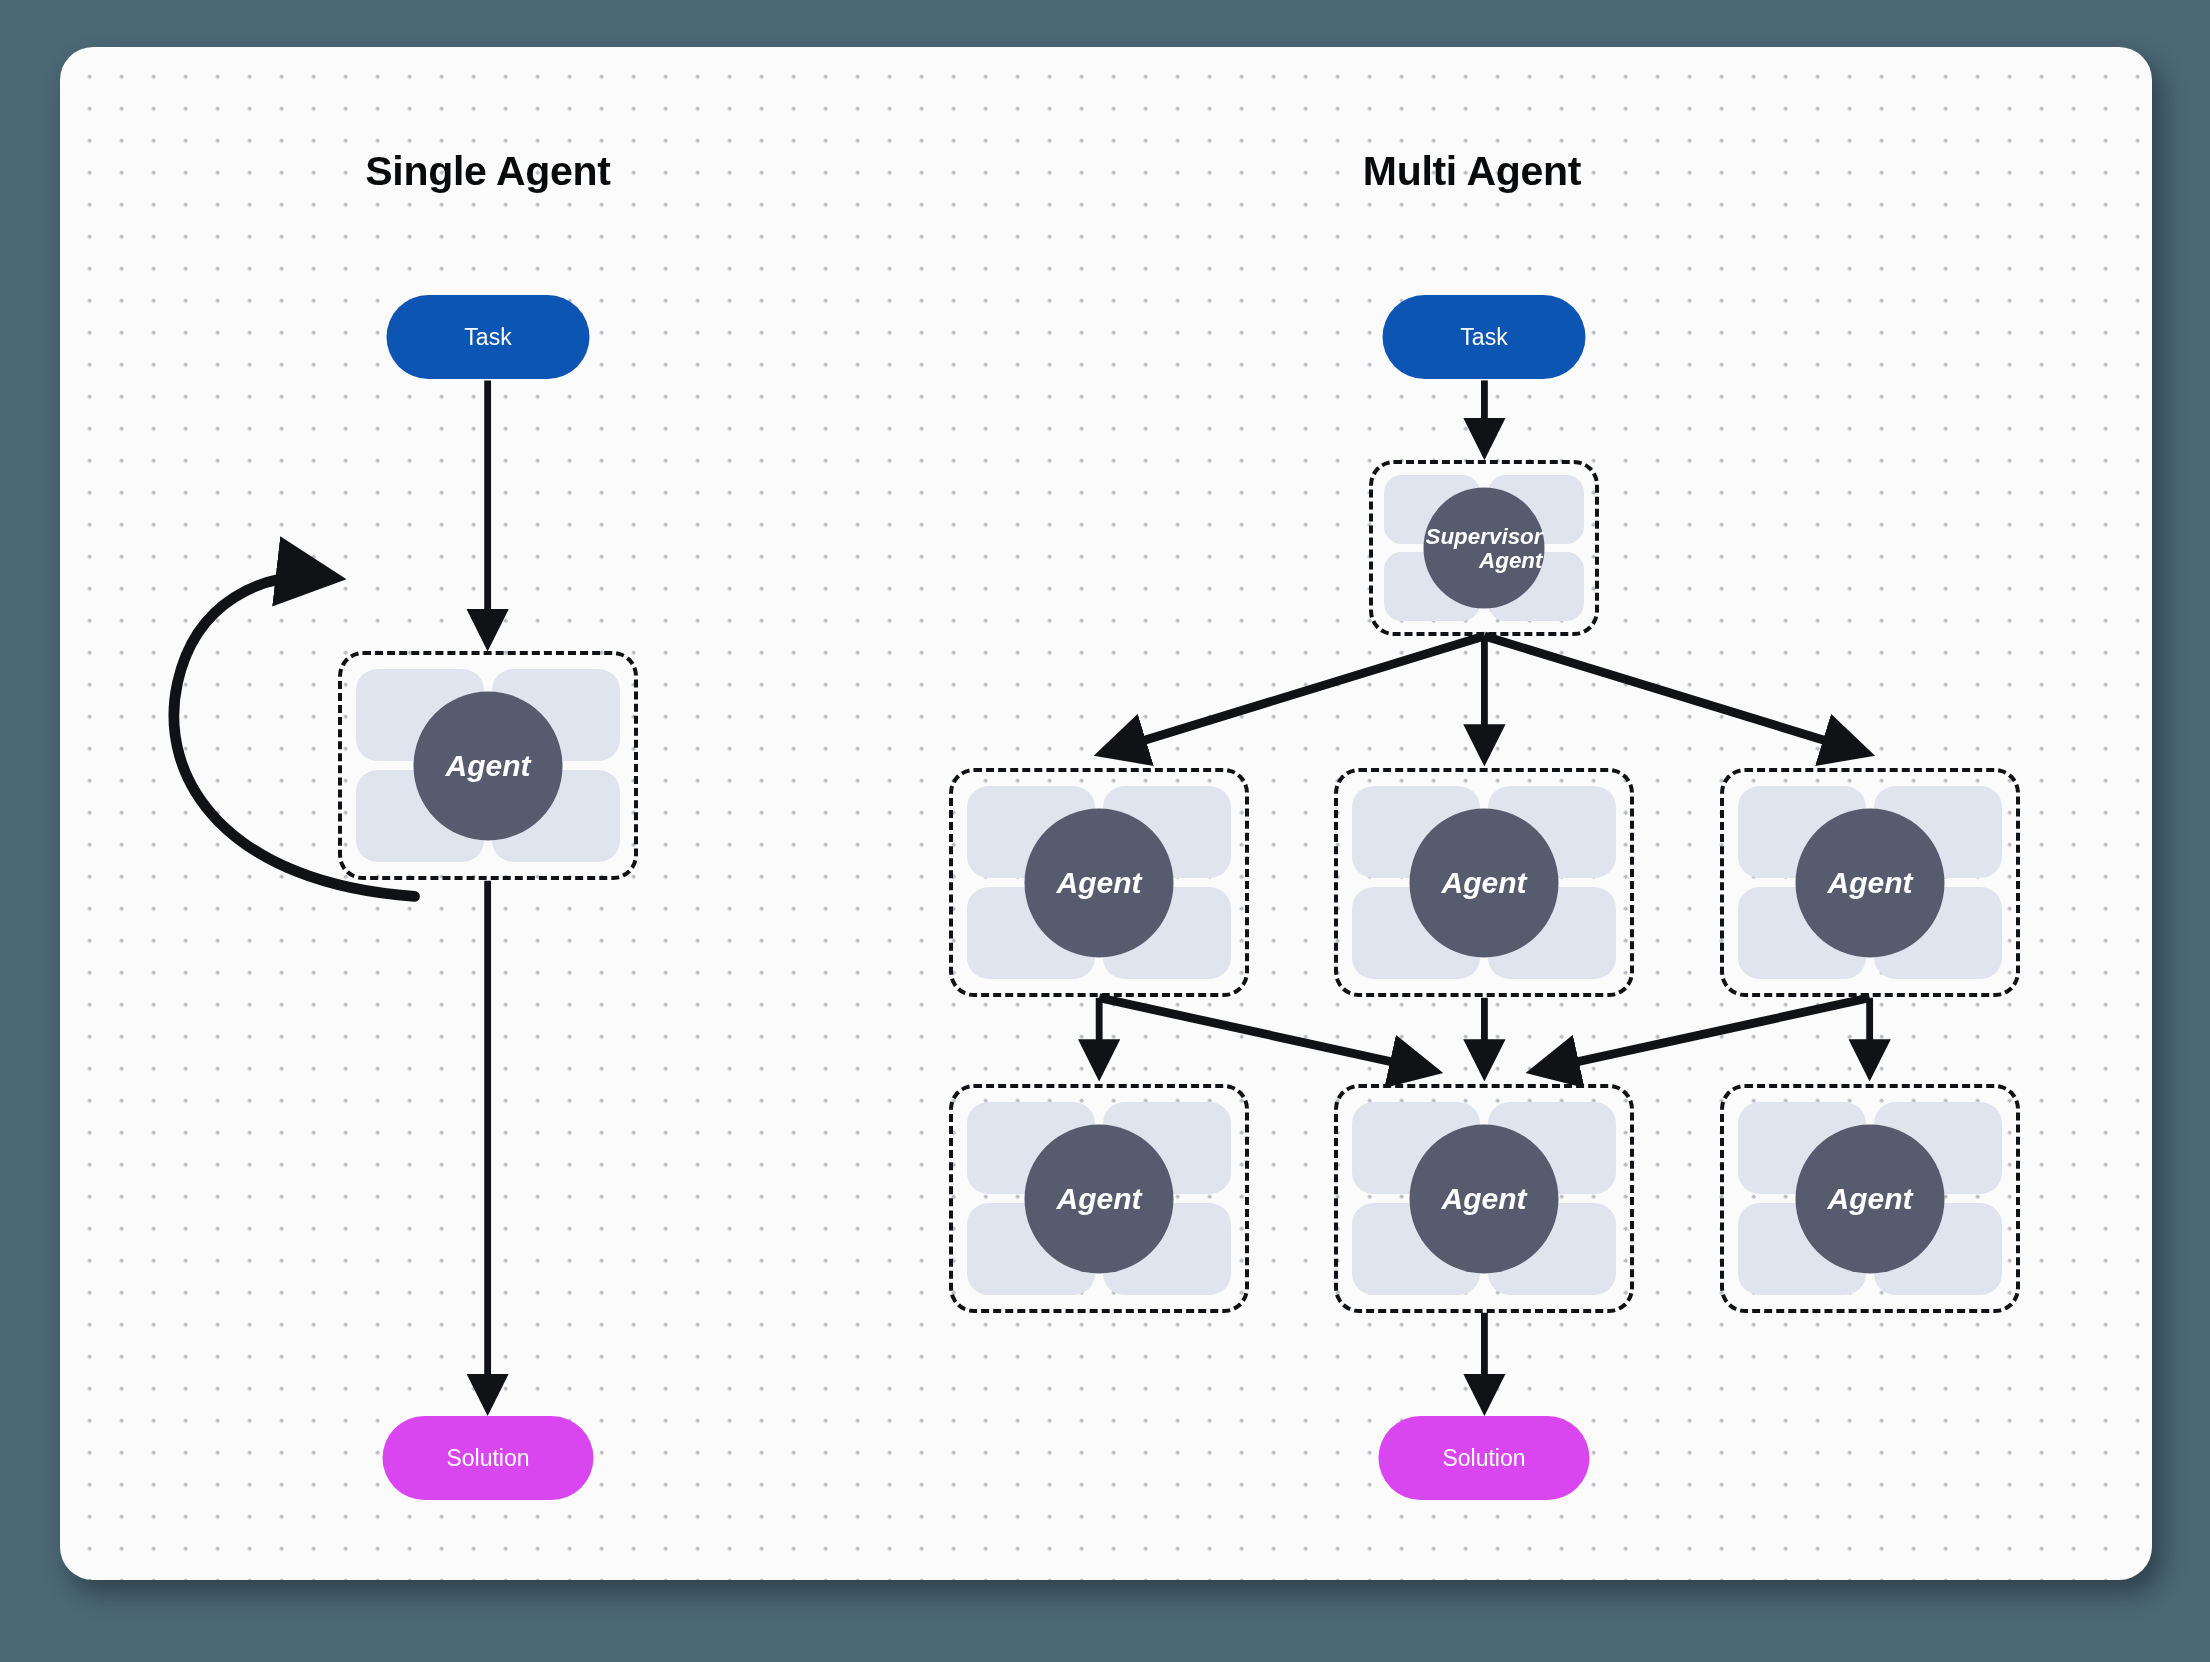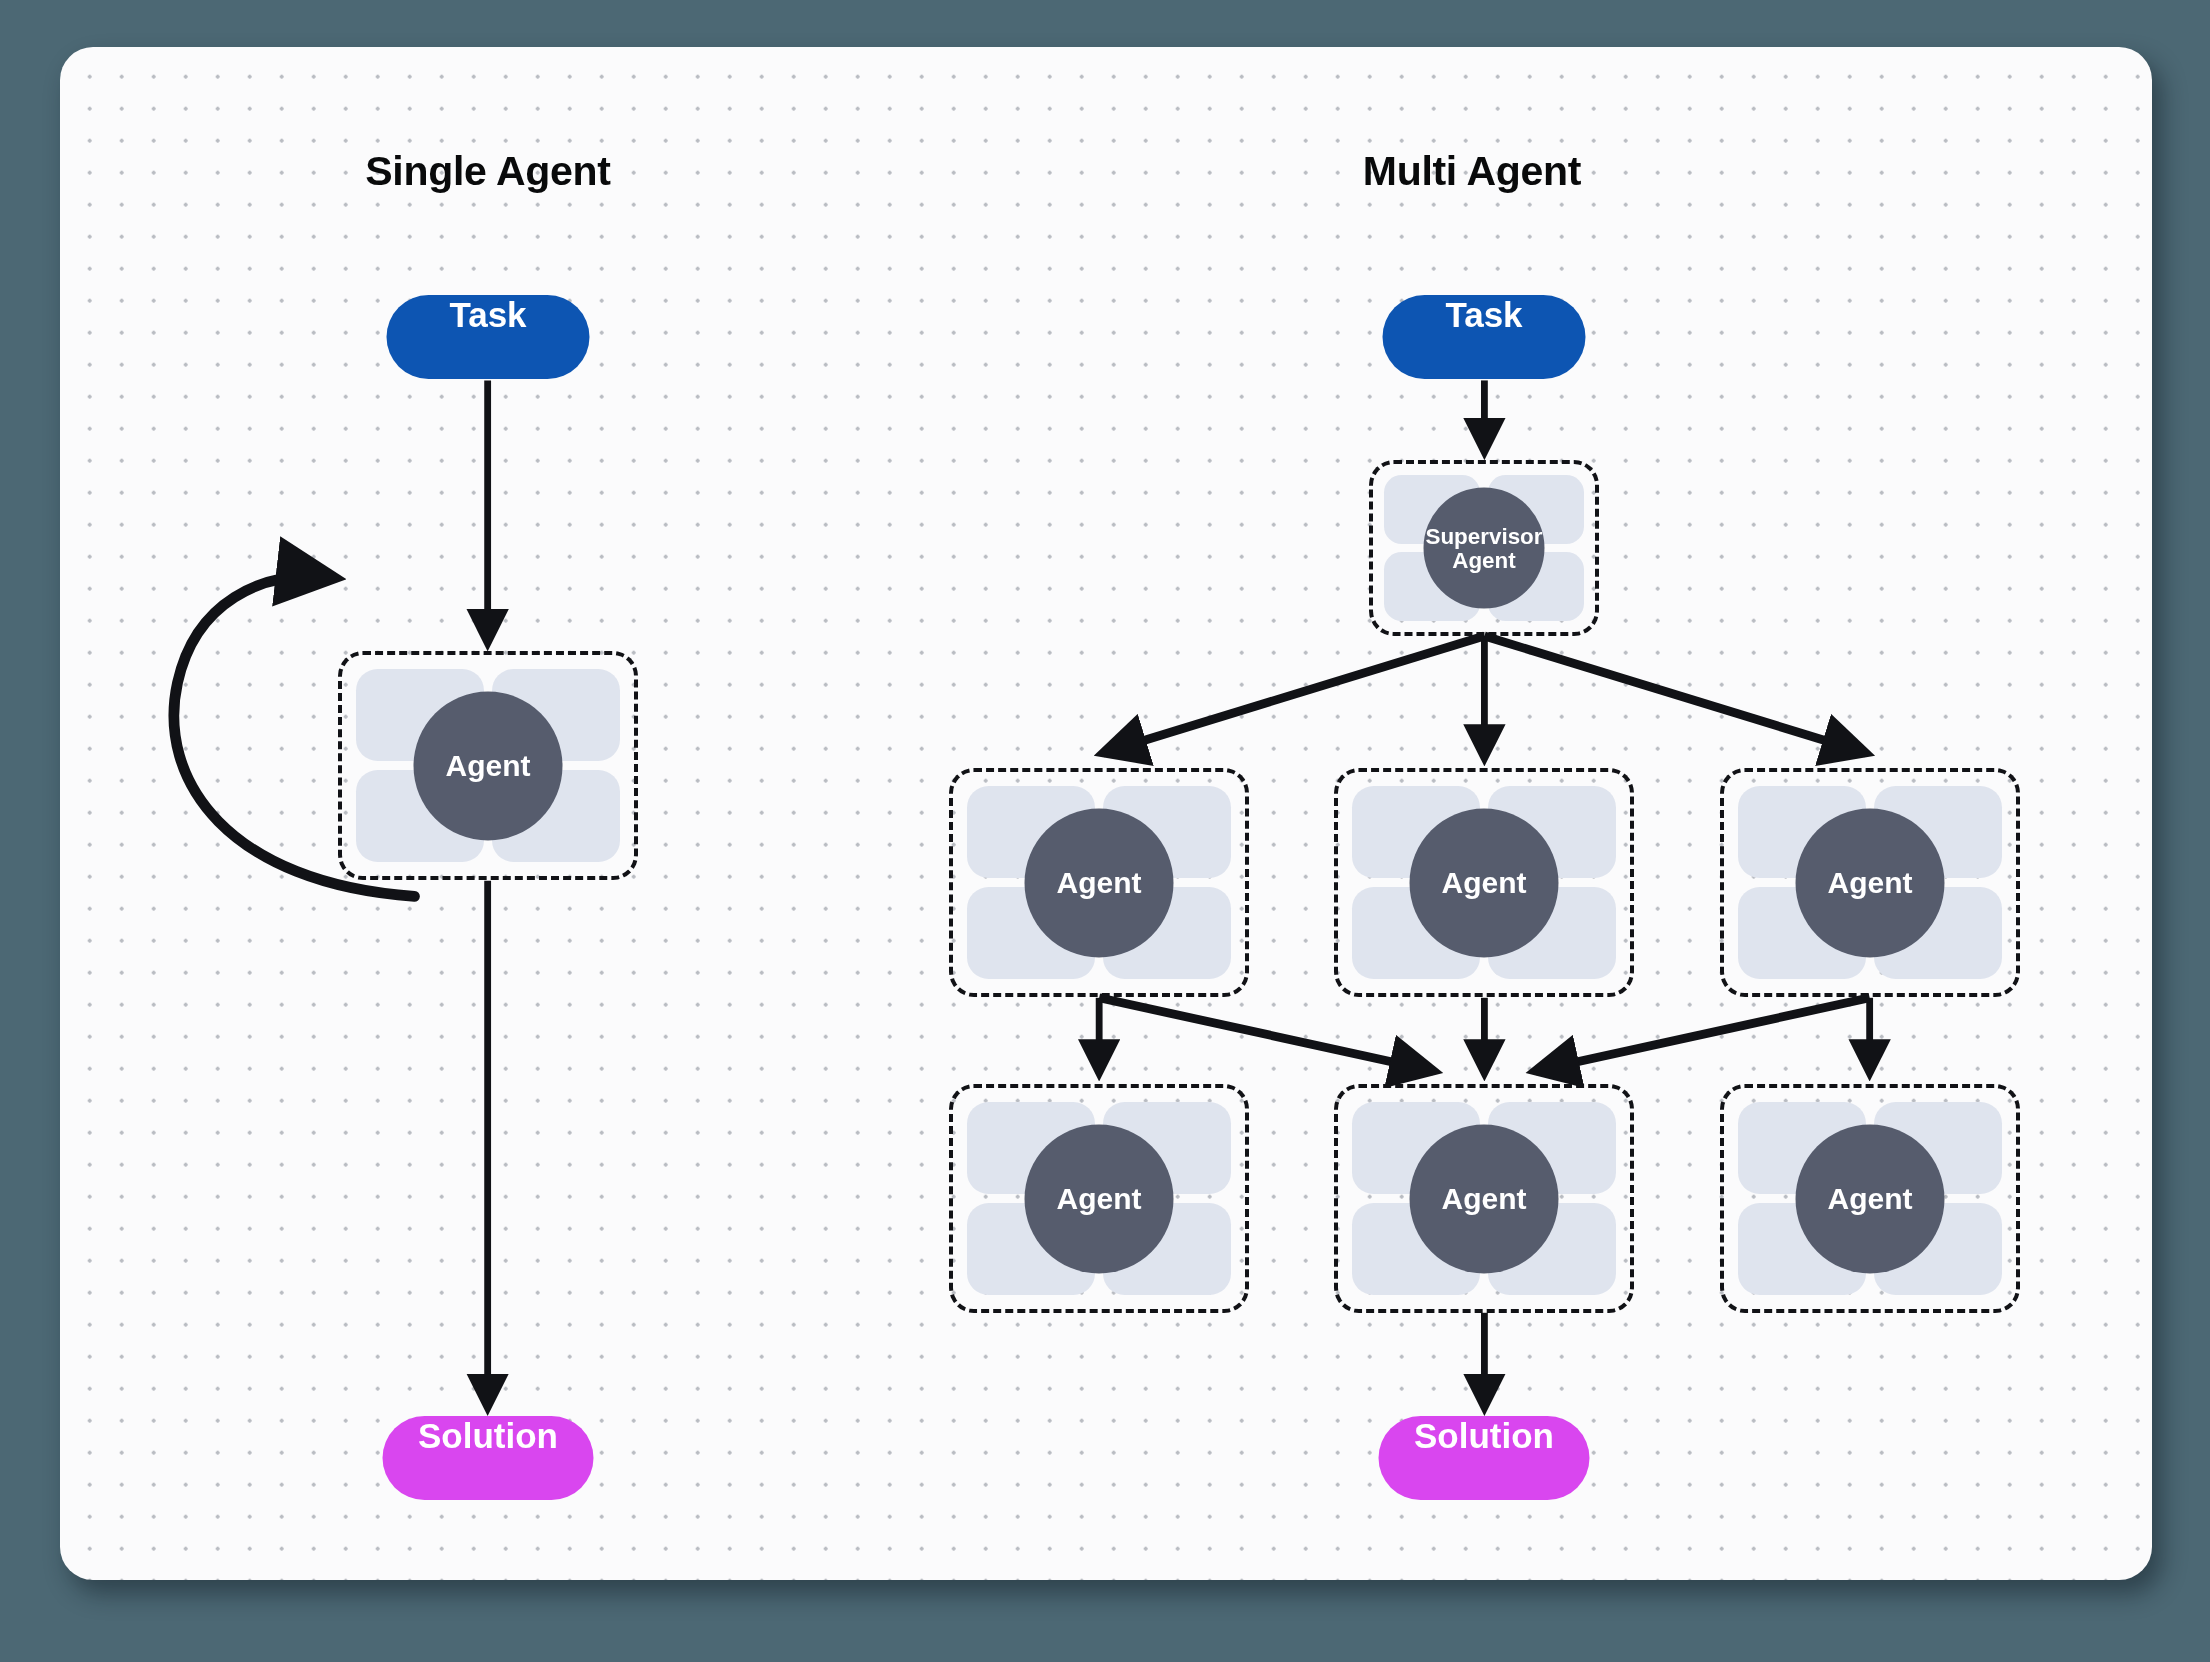--- a/index.html
+++ b/index.html
@@ -55,26 +55,26 @@
     white-space: nowrap;
     transform: translateX(-50%);
   }
   #title-single { left: 488px; top: 148px; }
   #title-multi  { left: 1472px; top: 148px; text-align: center; }
 
   
   .pill {
     position: absolute;
     display: flex;
-    align-items: flex-start;
+    align-items: center;
     justify-content: center;
     border-radius: 974px;
     color: #ffffff;
-    font-size: 35px;
-    font-weight: bold;
+    font-size: 23px;
+    font-weight: normal;
     white-space: nowrap;
     transform: translateX(-50%);
   }
   .pill.task     { background: #0d55b2; width: 203px; height: 84px; }
   .pill.solution { background: #d946ef; width: 211px; height: 84px; }
 
   #task-single     { left: 488px;  top: 295px; }
   #task-multi      { left: 1484px; top: 295px; }
   #solution-single { left: 488px;  top: 1416px; }
   #solution-multi  { left: 1484px; top: 1416px; }
@@ -104,24 +104,25 @@
   .core {
     position: absolute;
     left: 50%;
     top: 50%;
     transform: translate(-50%, -50%);
     border-radius: 50%;
     background: #565c6d;
     display: flex;
     align-items: center;
     justify-content: center;
-    text-align: center;
+    text-align: right;
     color: #ffffff;
     font-weight: bold;
     line-height: 1.05;
+    font-style: italic;
   }
 
   
   .card-lg { width: 300px; height: 229px; }
   .card-lg .core { width: 149px; height: 149px; font-size: 30px; }
 
   .card-sup { width: 230px; height: 176px; }
   .card-sup .petals { gap: 7.8px; padding: 10.7px; }
   .card-sup .petal { border-radius: 17.6px; }
   .card-sup .core { width: 121px; height: 121px; font-size: 22.4px; }

